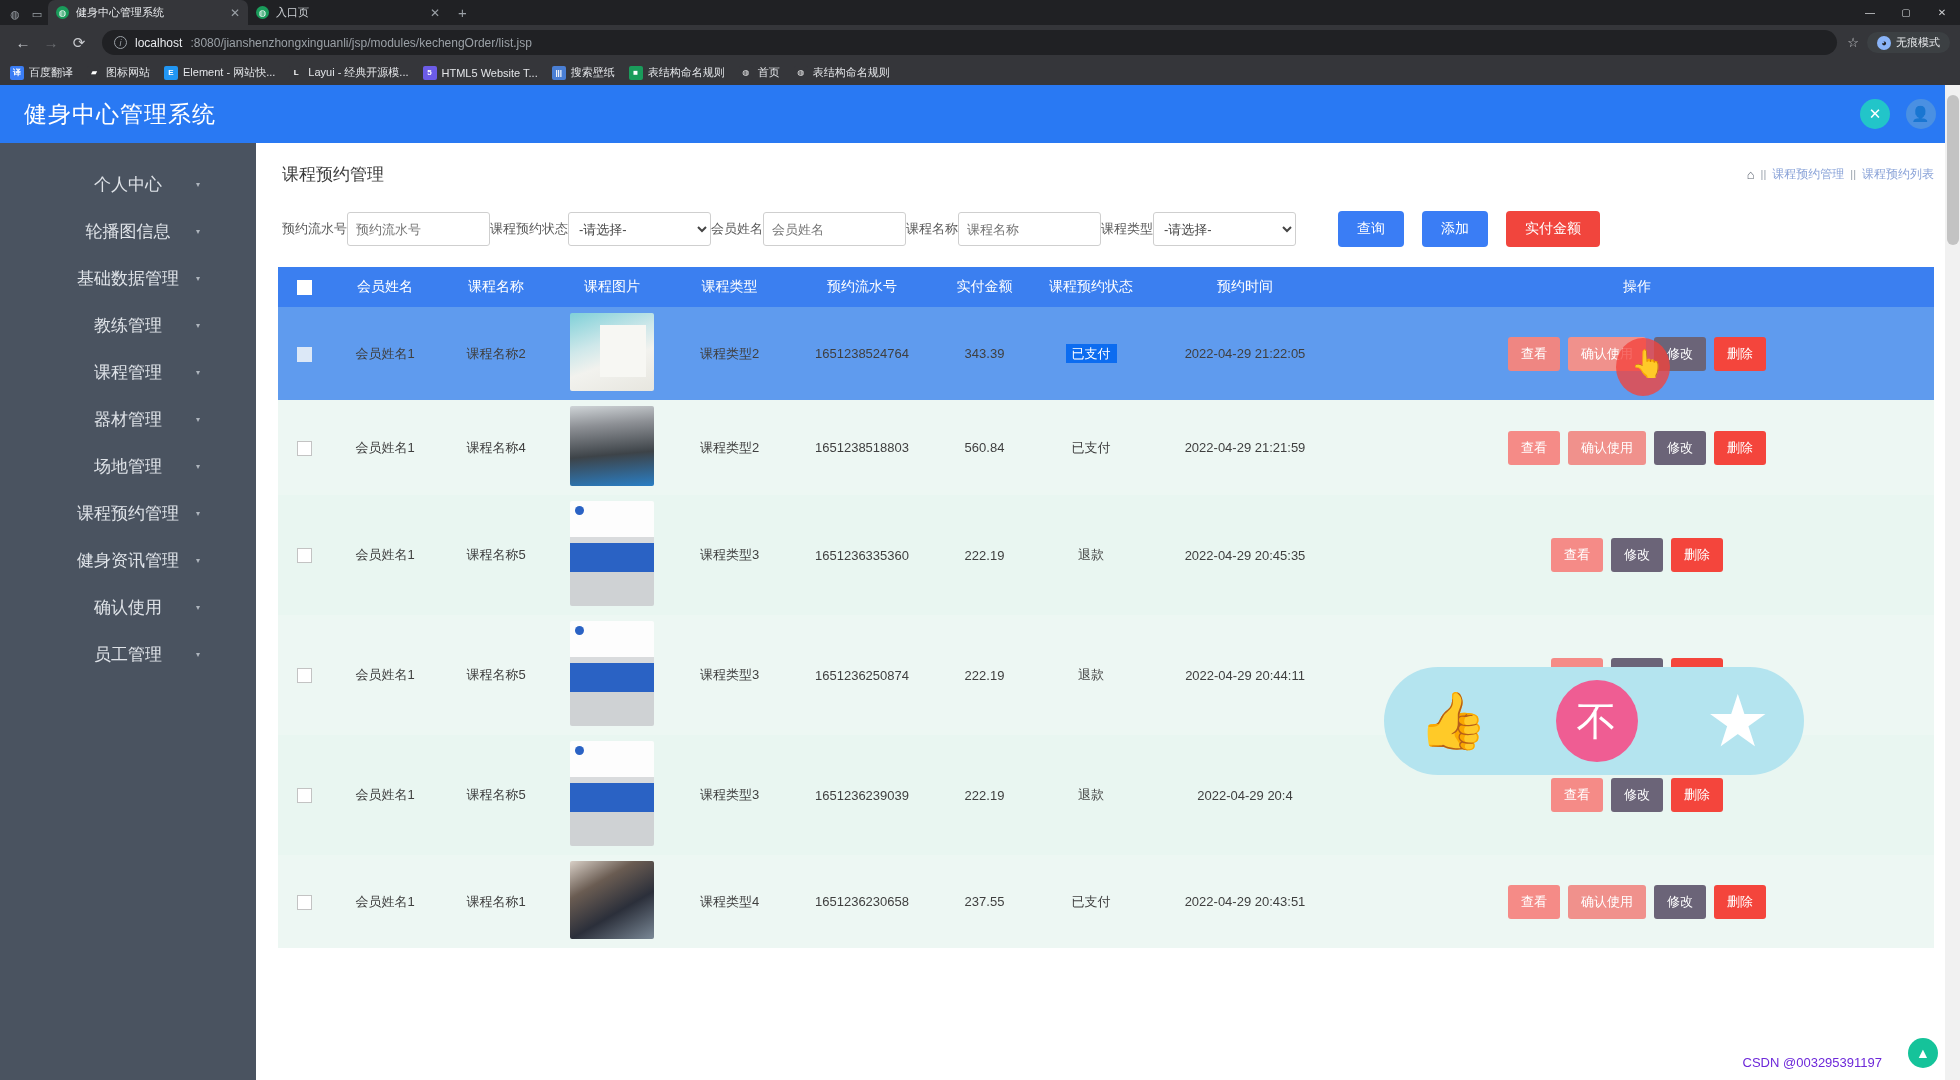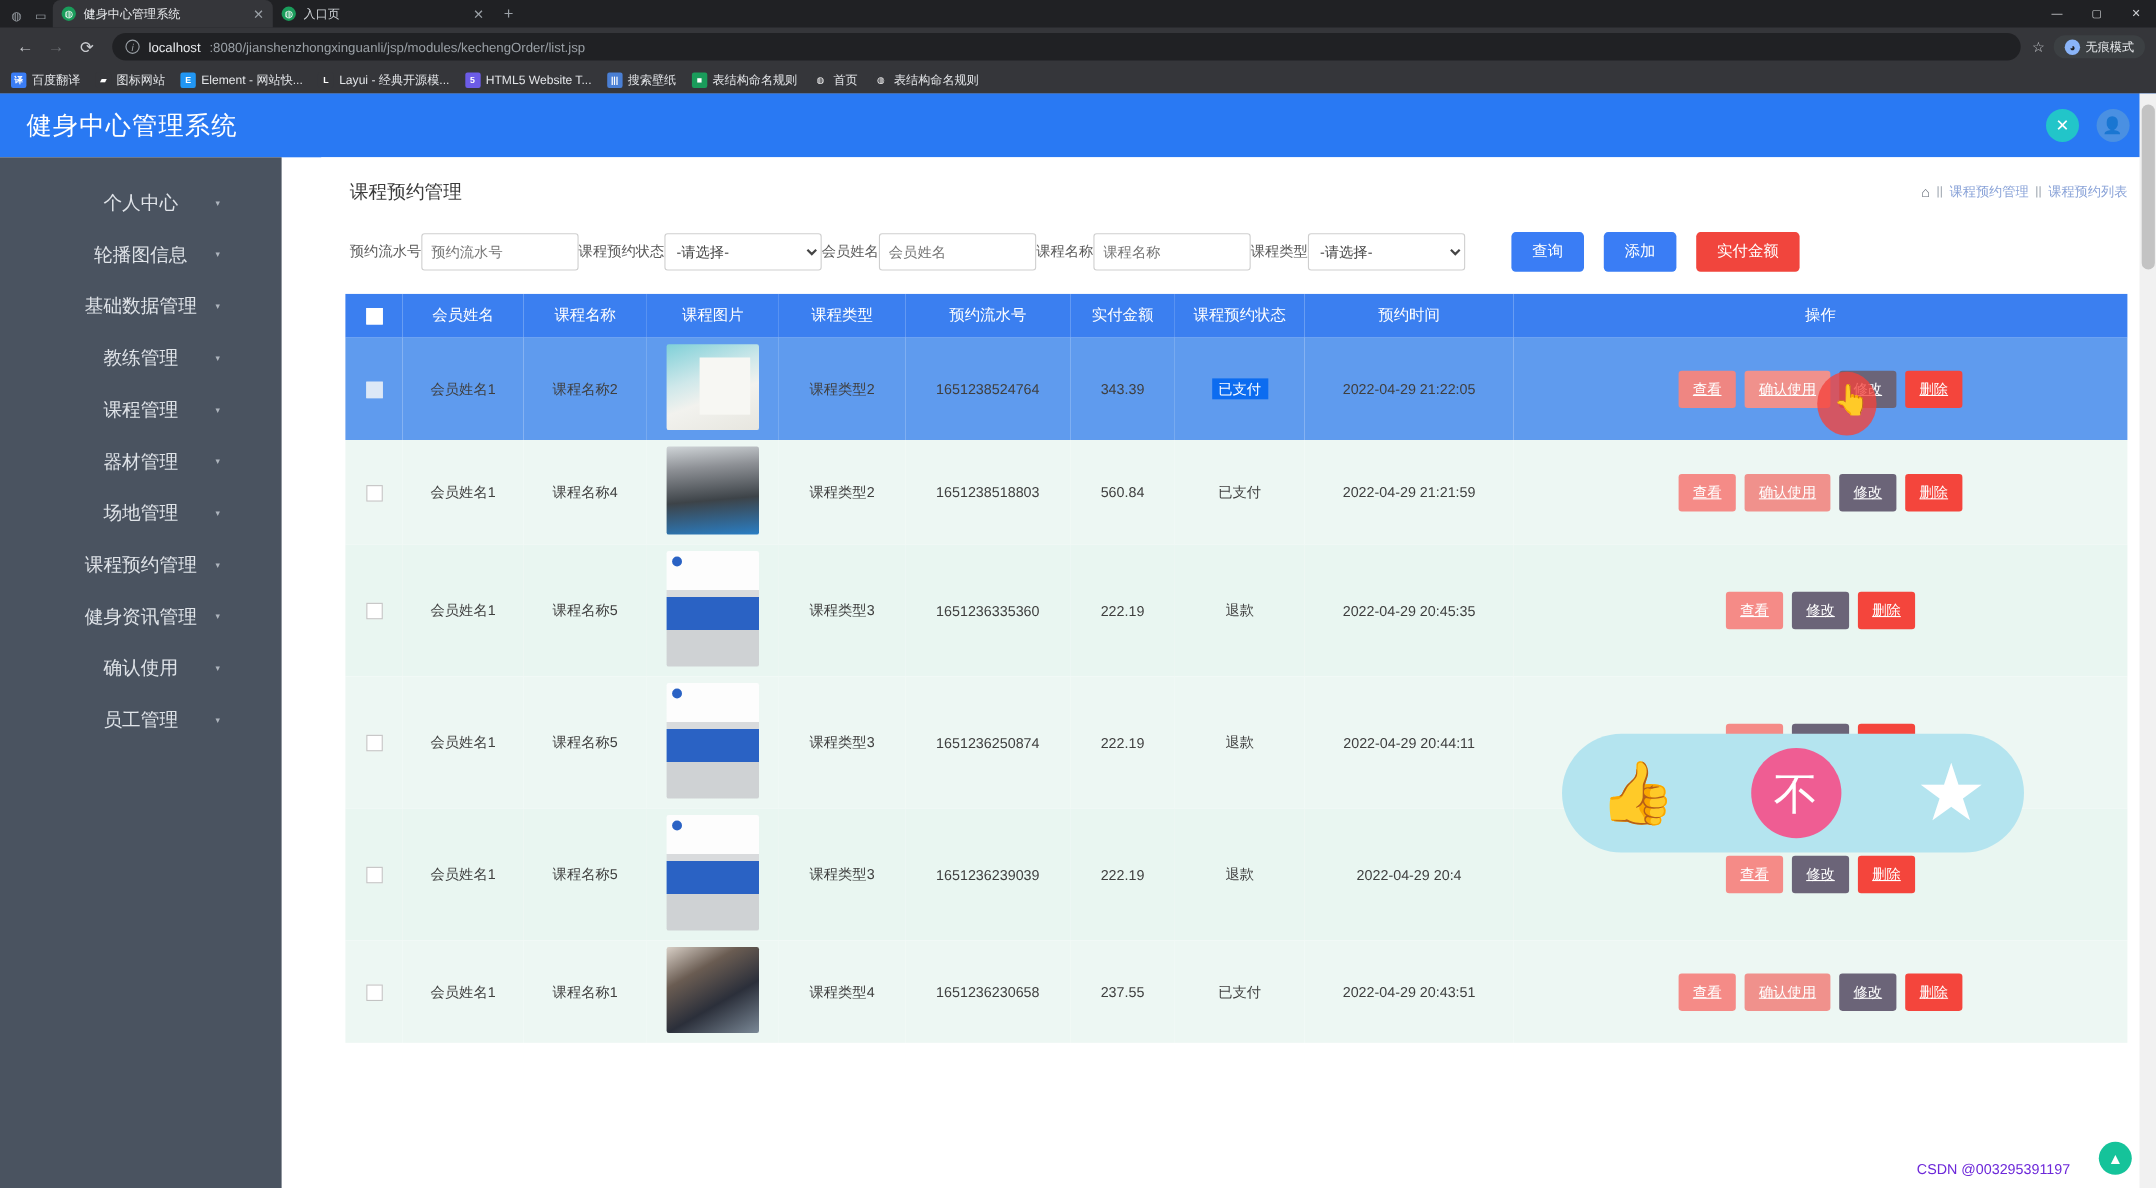--- a/index.html
+++ b/index.html
@@ -103,21 +103,21 @@
   .app-title { color: #ffffff; font-size: 23px; letter-spacing: 1px; }
   .header-right { display: flex; align-items: center; gap: 16px; }
   .circ-btn {
     width: 30px; height: 30px; border-radius: 50%;
     display: flex; align-items: center; justify-content: center;
     color: #fff; font-size: 15px;
   }
   .circ-teal { background: #22c5c9; }
   .circ-blue { background: #4a90e2; }
 
-  .app-body { flex: 1 1 auto; display: flex; min-height: 0; gap: 36px; }
+  .app-body { flex: 1 1 auto; display: flex; min-height: 0; }
 
   .sidebar {
     width: 256px; flex: 0 0 256px; background: #4a5360;
     padding-top: 18px; overflow: hidden;
   }
   .side-item {
     height: 47px; display: flex; align-items: center; justify-content: center;
     color: #dfe3e8; font-size: 17px; position: relative;
   }
   .side-item .caret {
@@ -190,21 +190,21 @@
   .thumb-a { height: 78px; background: linear-gradient(160deg,#7fd0d8 0%,#cfe8ea 38%,#f2f2ee 60%,#e7e6df 100%); position: relative; overflow: hidden; }
   .thumb-a::after { content:""; position:absolute; right:8px; top:12px; width:46px; height:52px; background:#f7f7f3; }
   .thumb-b { height: 80px; background: linear-gradient(175deg,#cfd4d7 0%,#8d9095 25%,#3d4348 60%,#2a7ec4 100%); }
   .thumb-c { height: 105px; background: linear-gradient(#fdfdfd 0 34%, #d9dbdd 34% 40%, #2a62c4 40% 68%, #cfd2d4 68% 100%); position: relative; }
   .thumb-c::before { content:""; position:absolute; left:5px; top:5px; width:9px; height:9px; border-radius:50%; background:#2a62c4; }
   .thumb-d { height: 78px; background: linear-gradient(150deg,#d8cfc6 0%,#6a5c52 30%,#2b2f3a 62%,#7a8896 100%); }
 
   .act-btn {
     border: none; border-radius: 3px; color: #fff; font-size: 13px;
     padding: 8px 13px; margin: 0 4px; font-family: "Liberation Sans", sans-serif;
-    cursor: pointer; white-space: nowrap; text-decoration: underline;
+    cursor: pointer; white-space: nowrap;
   }
   .act-view  { background: #f58b87; }
   .act-confirm { background: #f0918c; }
   .act-edit  { background: #6b6478; }
   .act-del   { background: #f4453c; }
   tr.row-hl .act-view { background: #ef8682; }
 
   
   .cursor-blob {
     position: absolute; width: 54px; height: 58px; border-radius: 50%;

